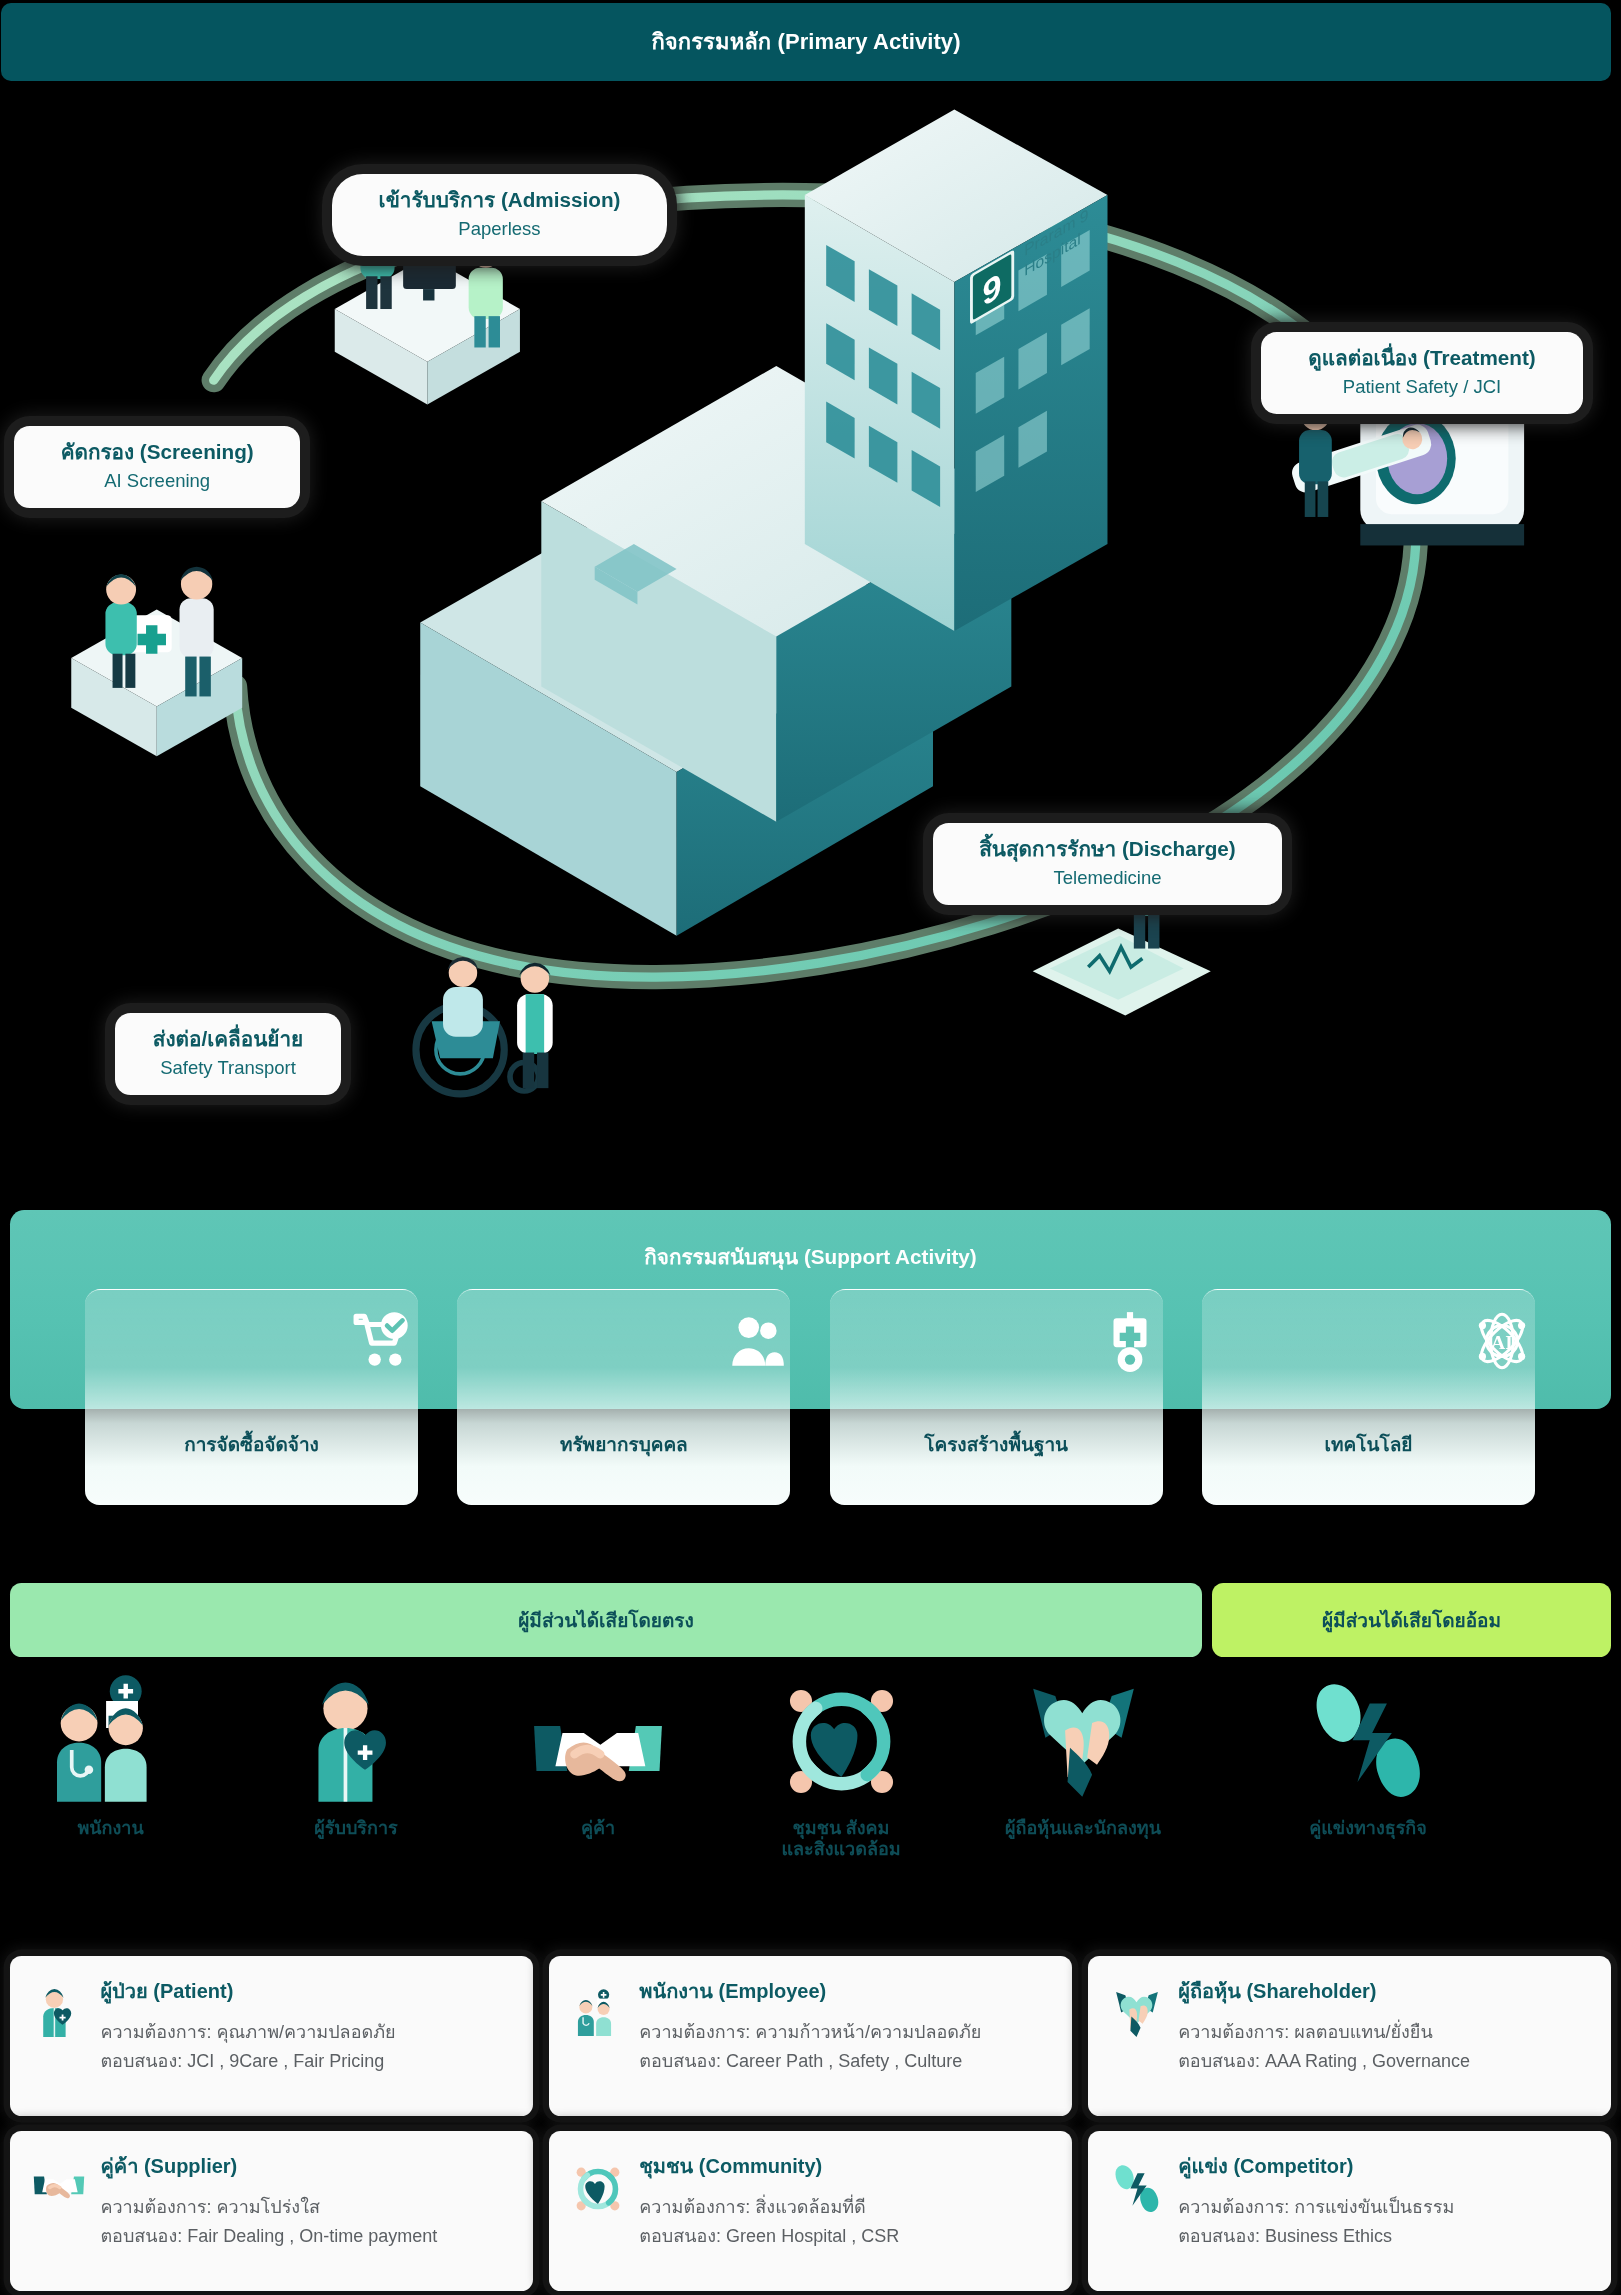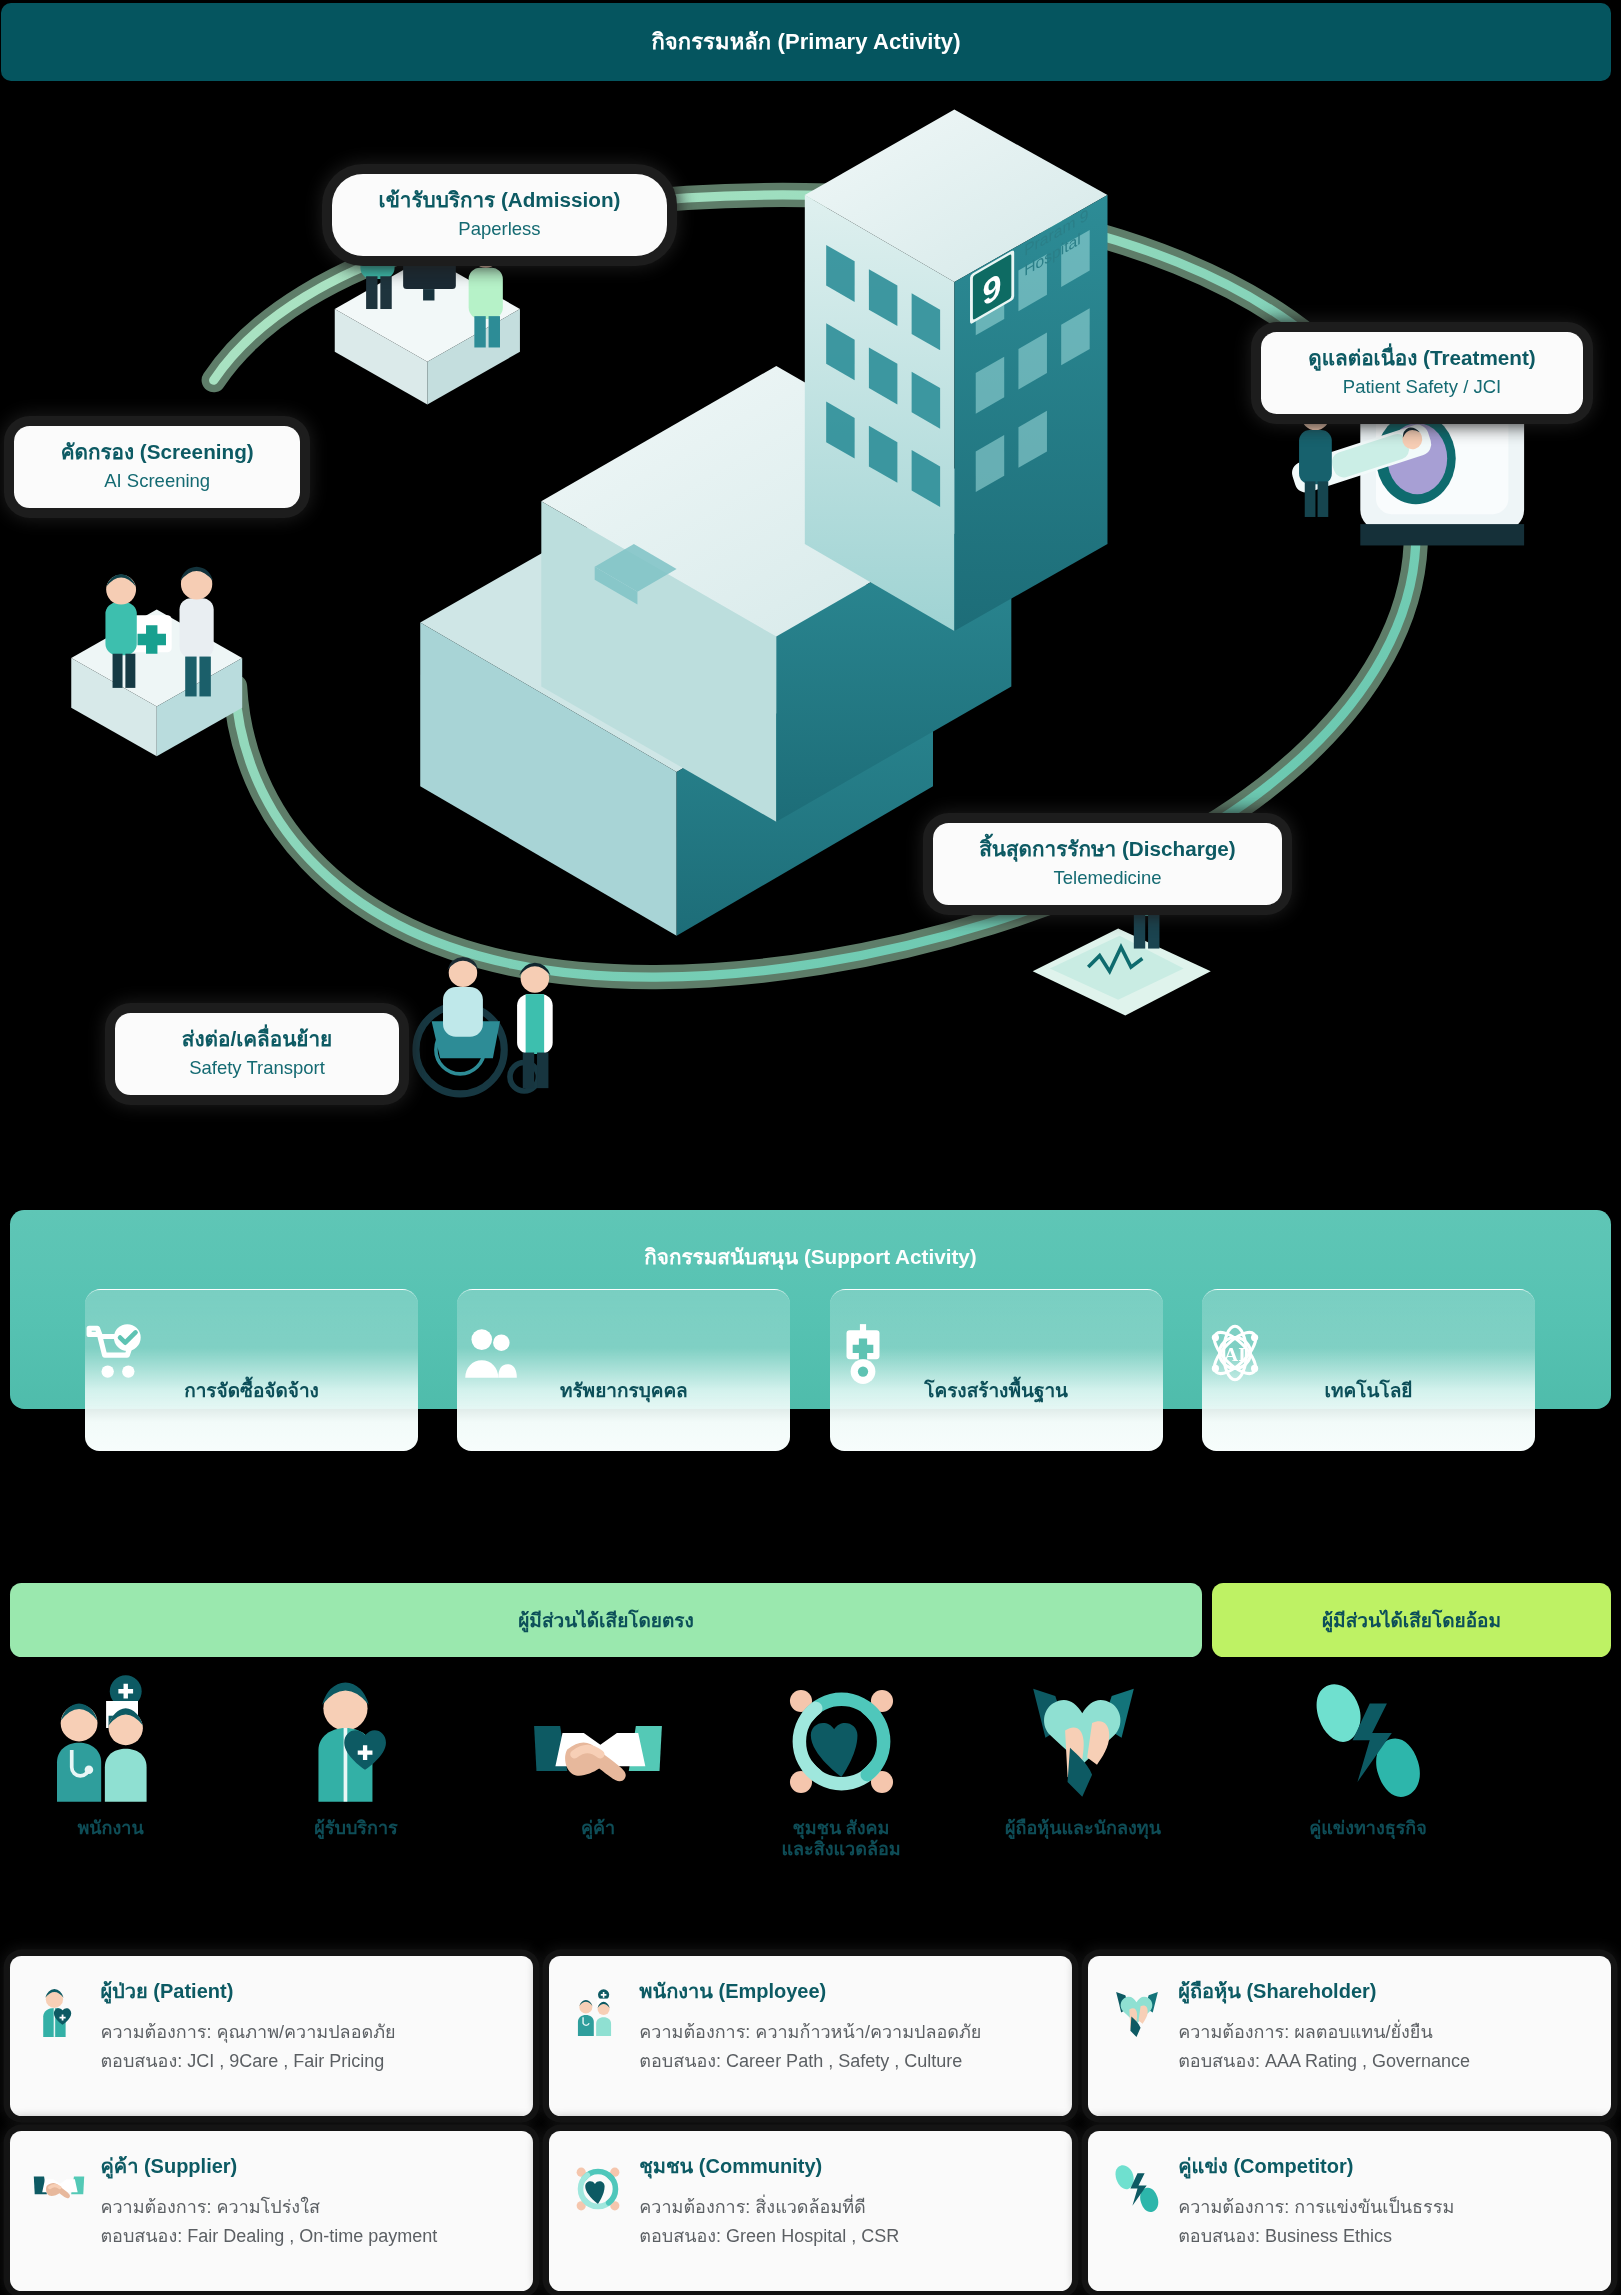--- a/index.html
+++ b/index.html
@@ -39,44 +39,44 @@
   .callout .c-title {
     color: #0d5a63; font-weight: bold; font-size: 20.7px; line-height: 1.25; white-space: nowrap;
   }
   .callout .c-sub {
     color: #146a72; font-size: 18.5px; line-height: 1.35; margin-top: 4.3px; white-space: nowrap;
   }
   #callout-screening { left: 14.2px;  top: 352px;  width: 286px; }
   #callout-admission { left: 332px; top: 100px;  width: 335px; border-radius: 31px; }
   #callout-treatment { left: 1261px;top: 258px;  width: 322px; }
   #callout-discharge { left: 933px;top: 749px; width: 349px; }
-  #callout-transport { left: 115px; top: 939px; width: 284px; }
+  #callout-transport { left: 115px; top: 939px; width: 226px; }
 
   
   .support-wrap { position: absolute; left: 0; top: 1204px; width: 1621px; height: 306px; }
   .support-panel {
     position: absolute; left: 10px; top: 5.7px; width: 1601px; height: 199px;
     border-radius: 14.2px;
     background: linear-gradient(180deg, #5fc6b6 0%, #56c2b2 55%, #4fbcab 100%);
   }
   .support-title {
     position: absolute; left: 0; right: 0; top: 36px; text-align: center;
     color: #ffffff; font-size: 20.7px; font-weight: bold;
   }
   .support-cards {
     position: absolute; left: 85px; top: 85px; width: 1450px; height: 214px;
     display: flex; justify-content: space-between;
   }
   .support-card {
-    width: 333px; height: 162px; border-radius: 15.7px 15.7px 14.2px 14.2px;
+    width: 333px; height: 216px; border-radius: 15.7px 15.7px 14.2px 14.2px;
     background: linear-gradient(180deg, rgba(255,255,255,.20) 0%, rgba(255,255,255,.26) 36%,
                                         rgba(232,250,247,.86) 62%, #f2fbf9 82%, #f7fdfc 100%);
     border-top: 1.4px solid rgba(255,255,255,.55);
-    display: flex; flex-direction: column; align-items: flex-start;
-    padding-top: 30px;
+    display: flex; flex-direction: column; align-items: flex-end;
+    padding-top: 18px;
     position: relative;
   }
   .support-card .s-icon { width: 66px; height: 66px; }
   .support-card .s-icon svg { width: 66px; height: 66px; display:block; }
   .support-card .s-label {
     position: absolute; bottom: 46px; left: 0; right: 0; text-align: center;
     color: #0c4f59; font-size: 19px; font-weight: bold;
   }
 
   

